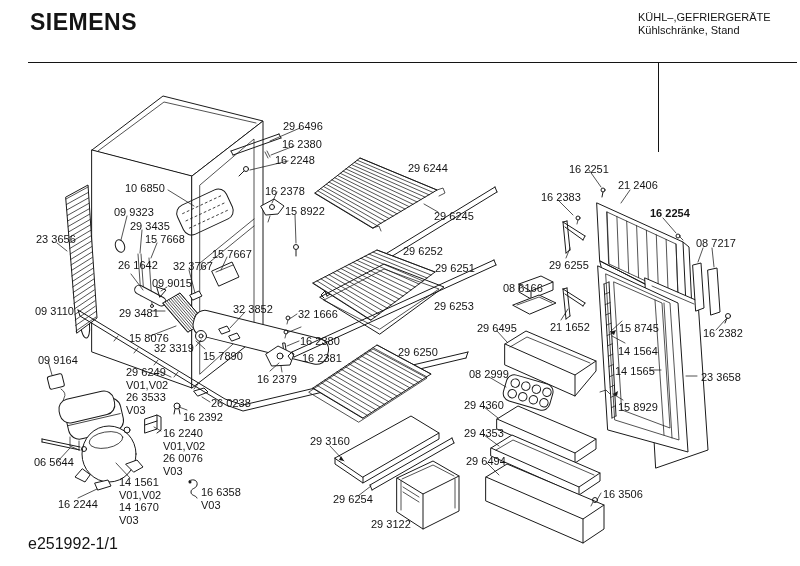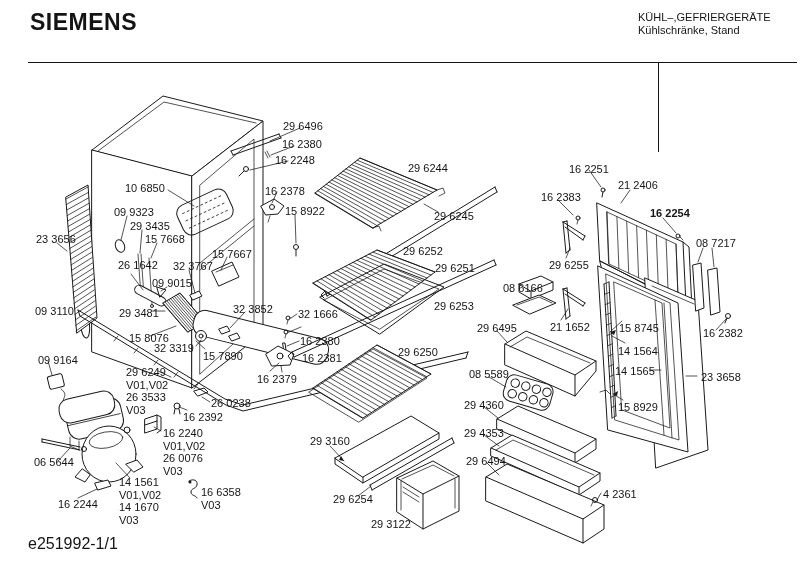--- a/index.html
+++ b/index.html
@@ -374,19 +374,19 @@
       <div class="part-label" style="left: 696px; top: 237px;">08 7217</div>
       <div class="part-label" style="left: 549px; top: 259px;">29 6255</div>
       <div class="part-label" style="left: 550px; top: 321px;">21 1652</div>
       <div class="part-label" style="left: 619px; top: 322px;">15 8745</div>
       <div class="part-label" style="left: 703px; top: 327px;">16 2382</div>
       <div class="part-label" style="left: 618px; top: 345px;">14 1564</div>
       <div class="part-label" style="left: 615px; top: 365px;">14 1565</div>
       <div class="part-label" style="left: 701px; top: 371px;">23 3658</div>
       <div class="part-label" style="left: 618px; top: 401px;">15 8929</div>
       <div class="part-label" style="left: 477px; top: 322px;">29 6495</div>
-      <div class="part-label" style="left: 469px; top: 368px;">08 5589</div>
+      <div class="part-label" style="left: 469px; top: 368px;">08 2999</div>
       <div class="part-label" style="left: 464px; top: 399px;">29 4360</div>
       <div class="part-label" style="left: 464px; top: 427px;">29 4353</div>
       <div class="part-label" style="left: 466px; top: 455px;">29 6494</div>
-      <div class="part-label" style="left: 603px; top: 488px;">4 2361</div>
+      <div class="part-label" style="left: 603px; top: 488px;">16 3506</div>
     </div>
 </div>
 
 </body></html>

